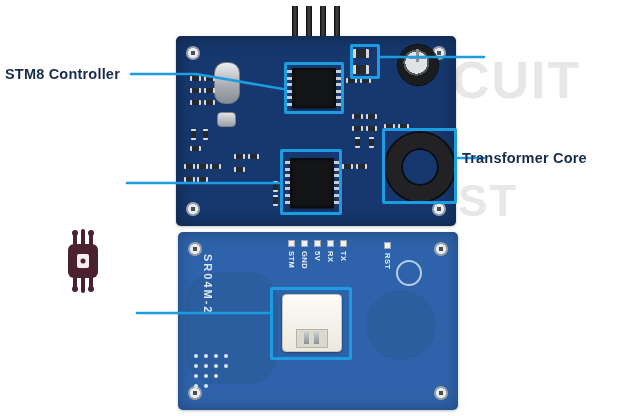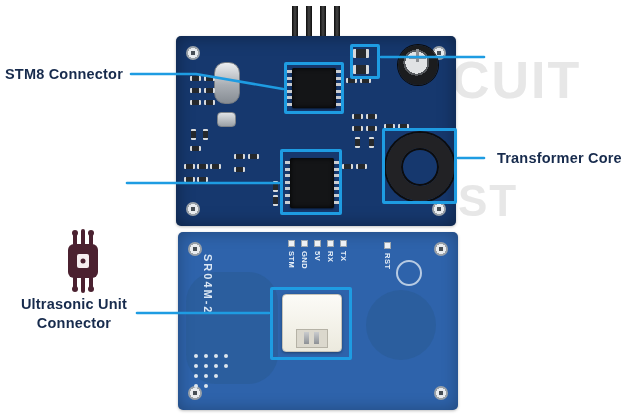--- a/index.html
+++ b/index.html
@@ -208,20 +208,16 @@
   <div class="hl" style="left:270px;top:287px;width:82px;height:73px"></div>
 
   <svg class="leaders" width="624" height="416">
     <polyline class="leader" points="131,74 196,74 283,89"></polyline>
     <polyline class="leader" points="127,183 279,183"></polyline>
     <polyline class="leader" points="137,313 269,313"></polyline>
     <polyline class="leader" points="484,57 381,57"></polyline>
     <polyline class="leader" points="484,158 458,158"></polyline>
   </svg>
 
-  <div class="callout nowrap" style="left:5px;top:66px">STM8 Connector</div>
-  <div class="callout nowrap" style="left:497px;top:150px">Transformer Core</div>
-  <div class="callout center" style="left:12px;top:295px;width:124px">
-    <div>Ultrasonic Unit</div>
-    <div>Connector</div>
-  </div>
+  <div class="callout nowrap" style="left:5px;top:66px">STM8 Controller</div>
+  <div class="callout nowrap" style="left:462px;top:150px">Transformer Core</div>
 
 </div>
 
 </body></html>

